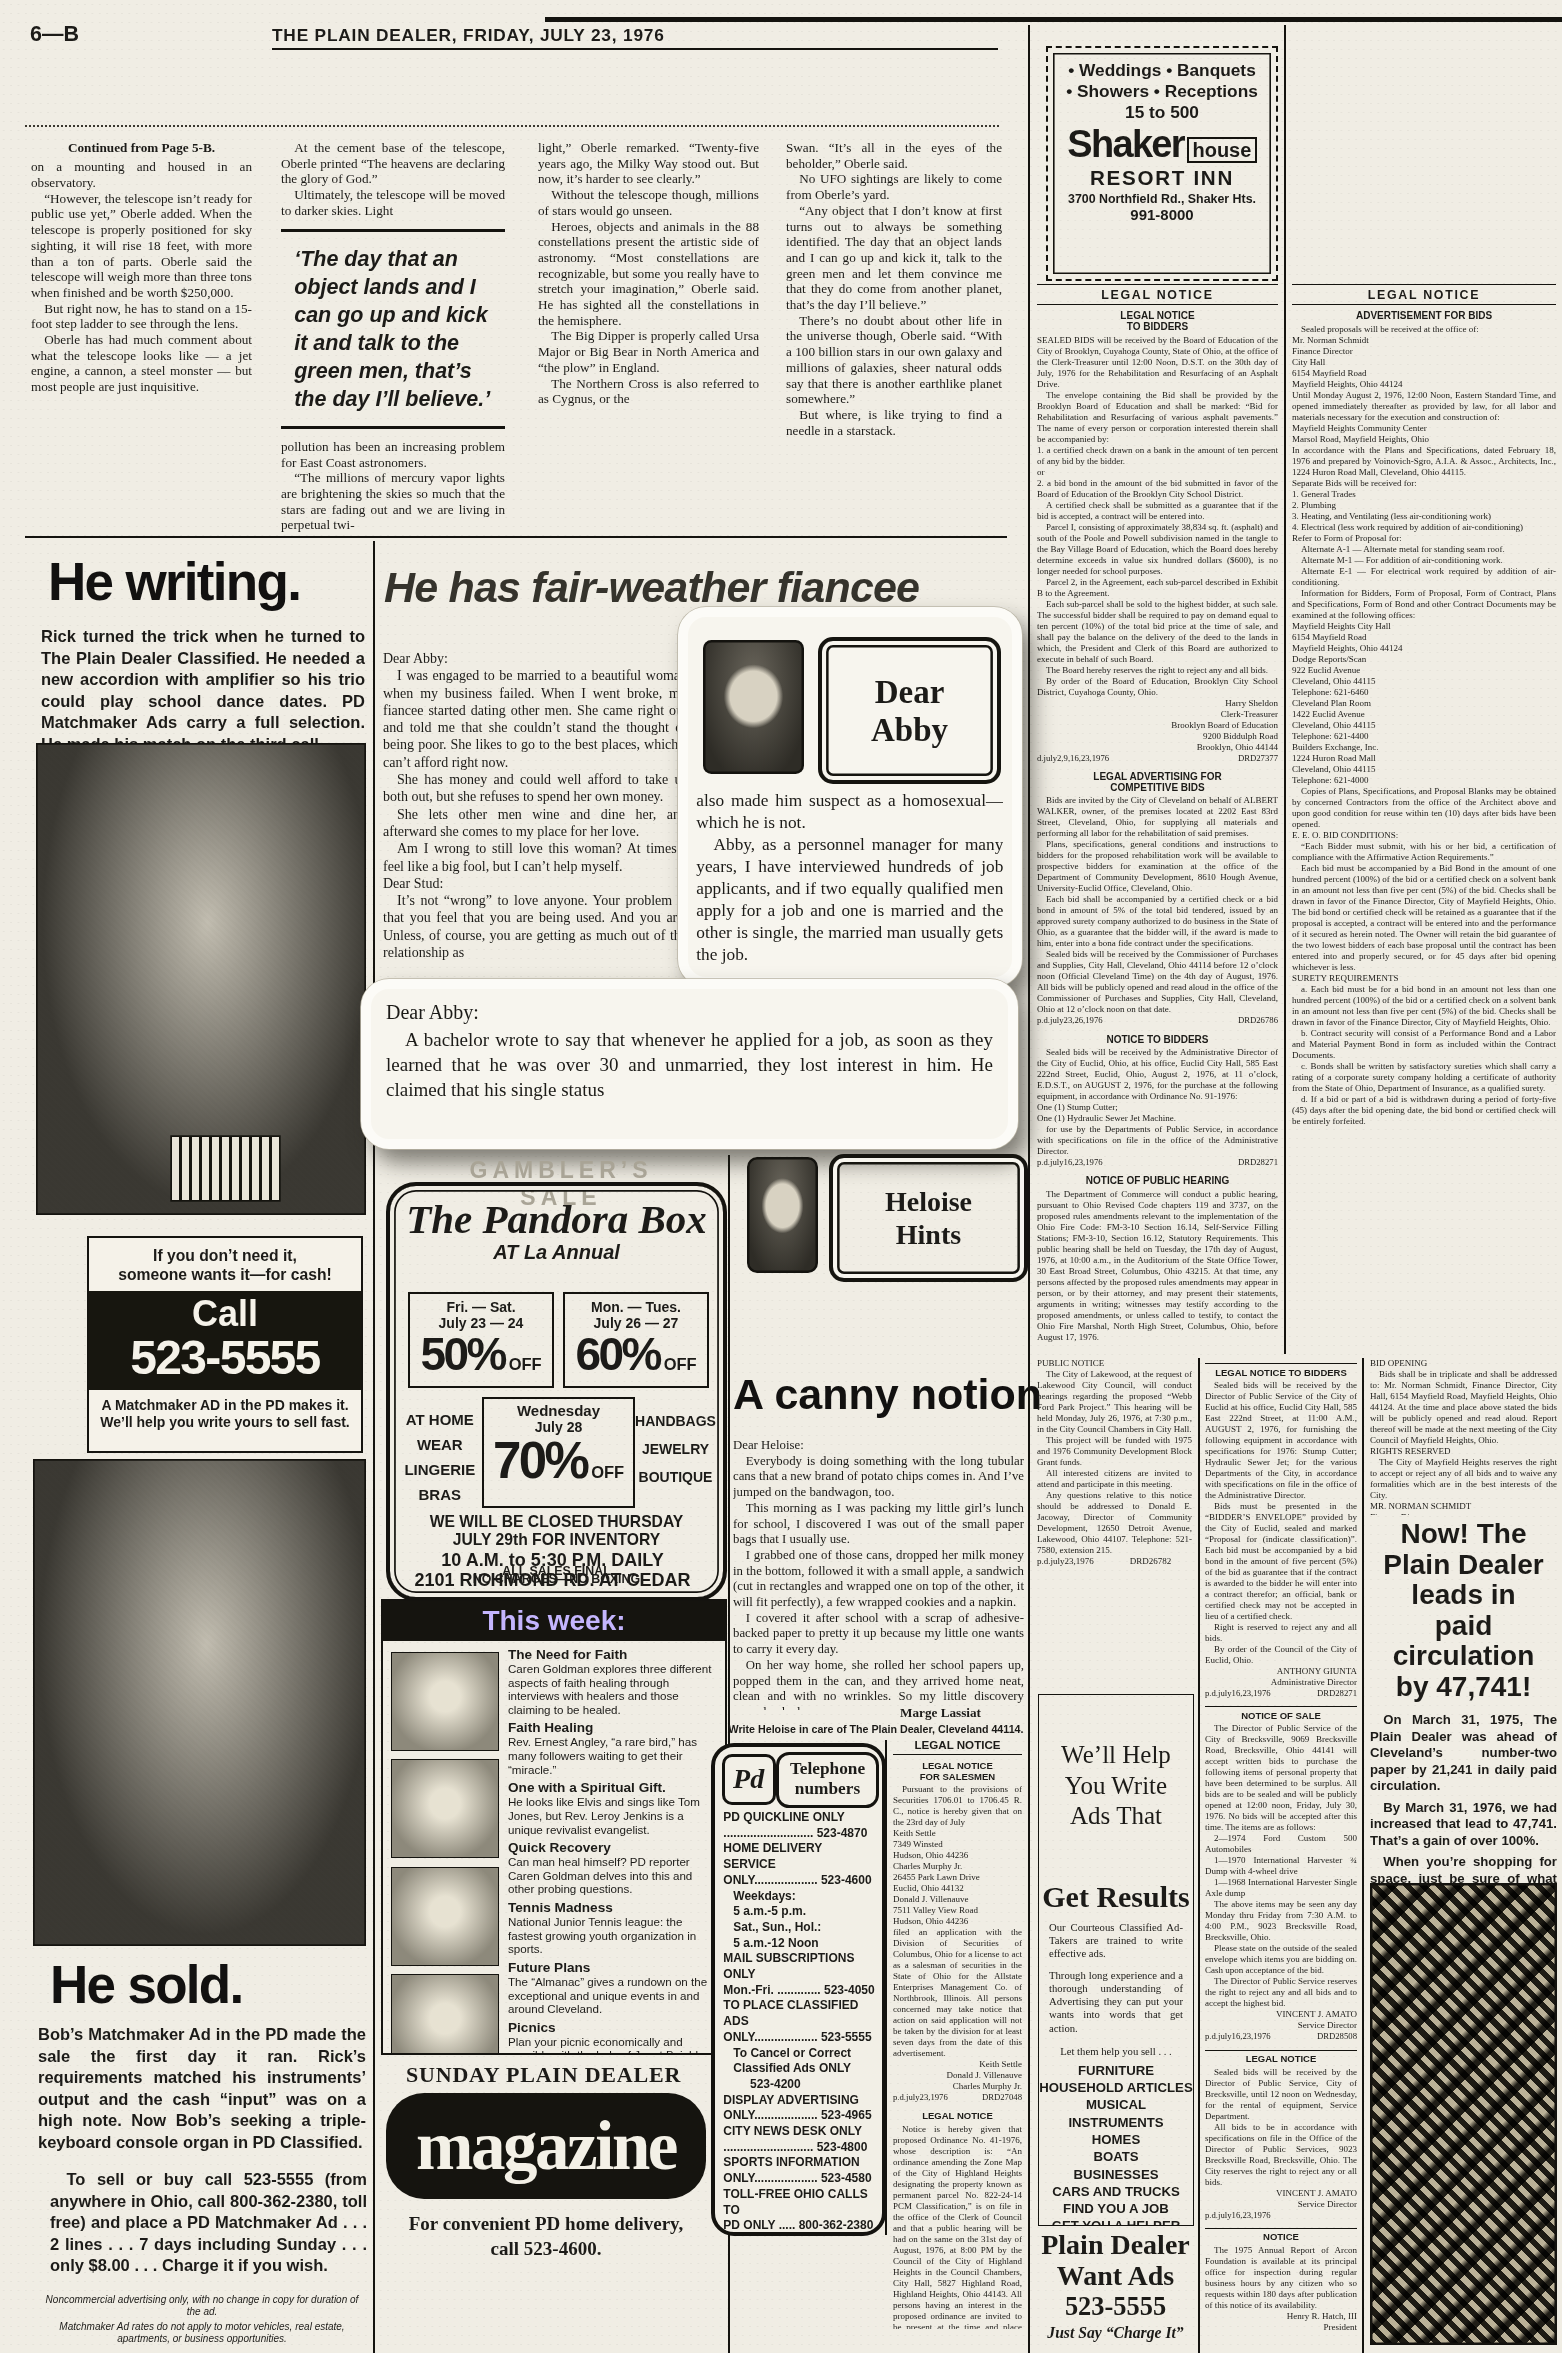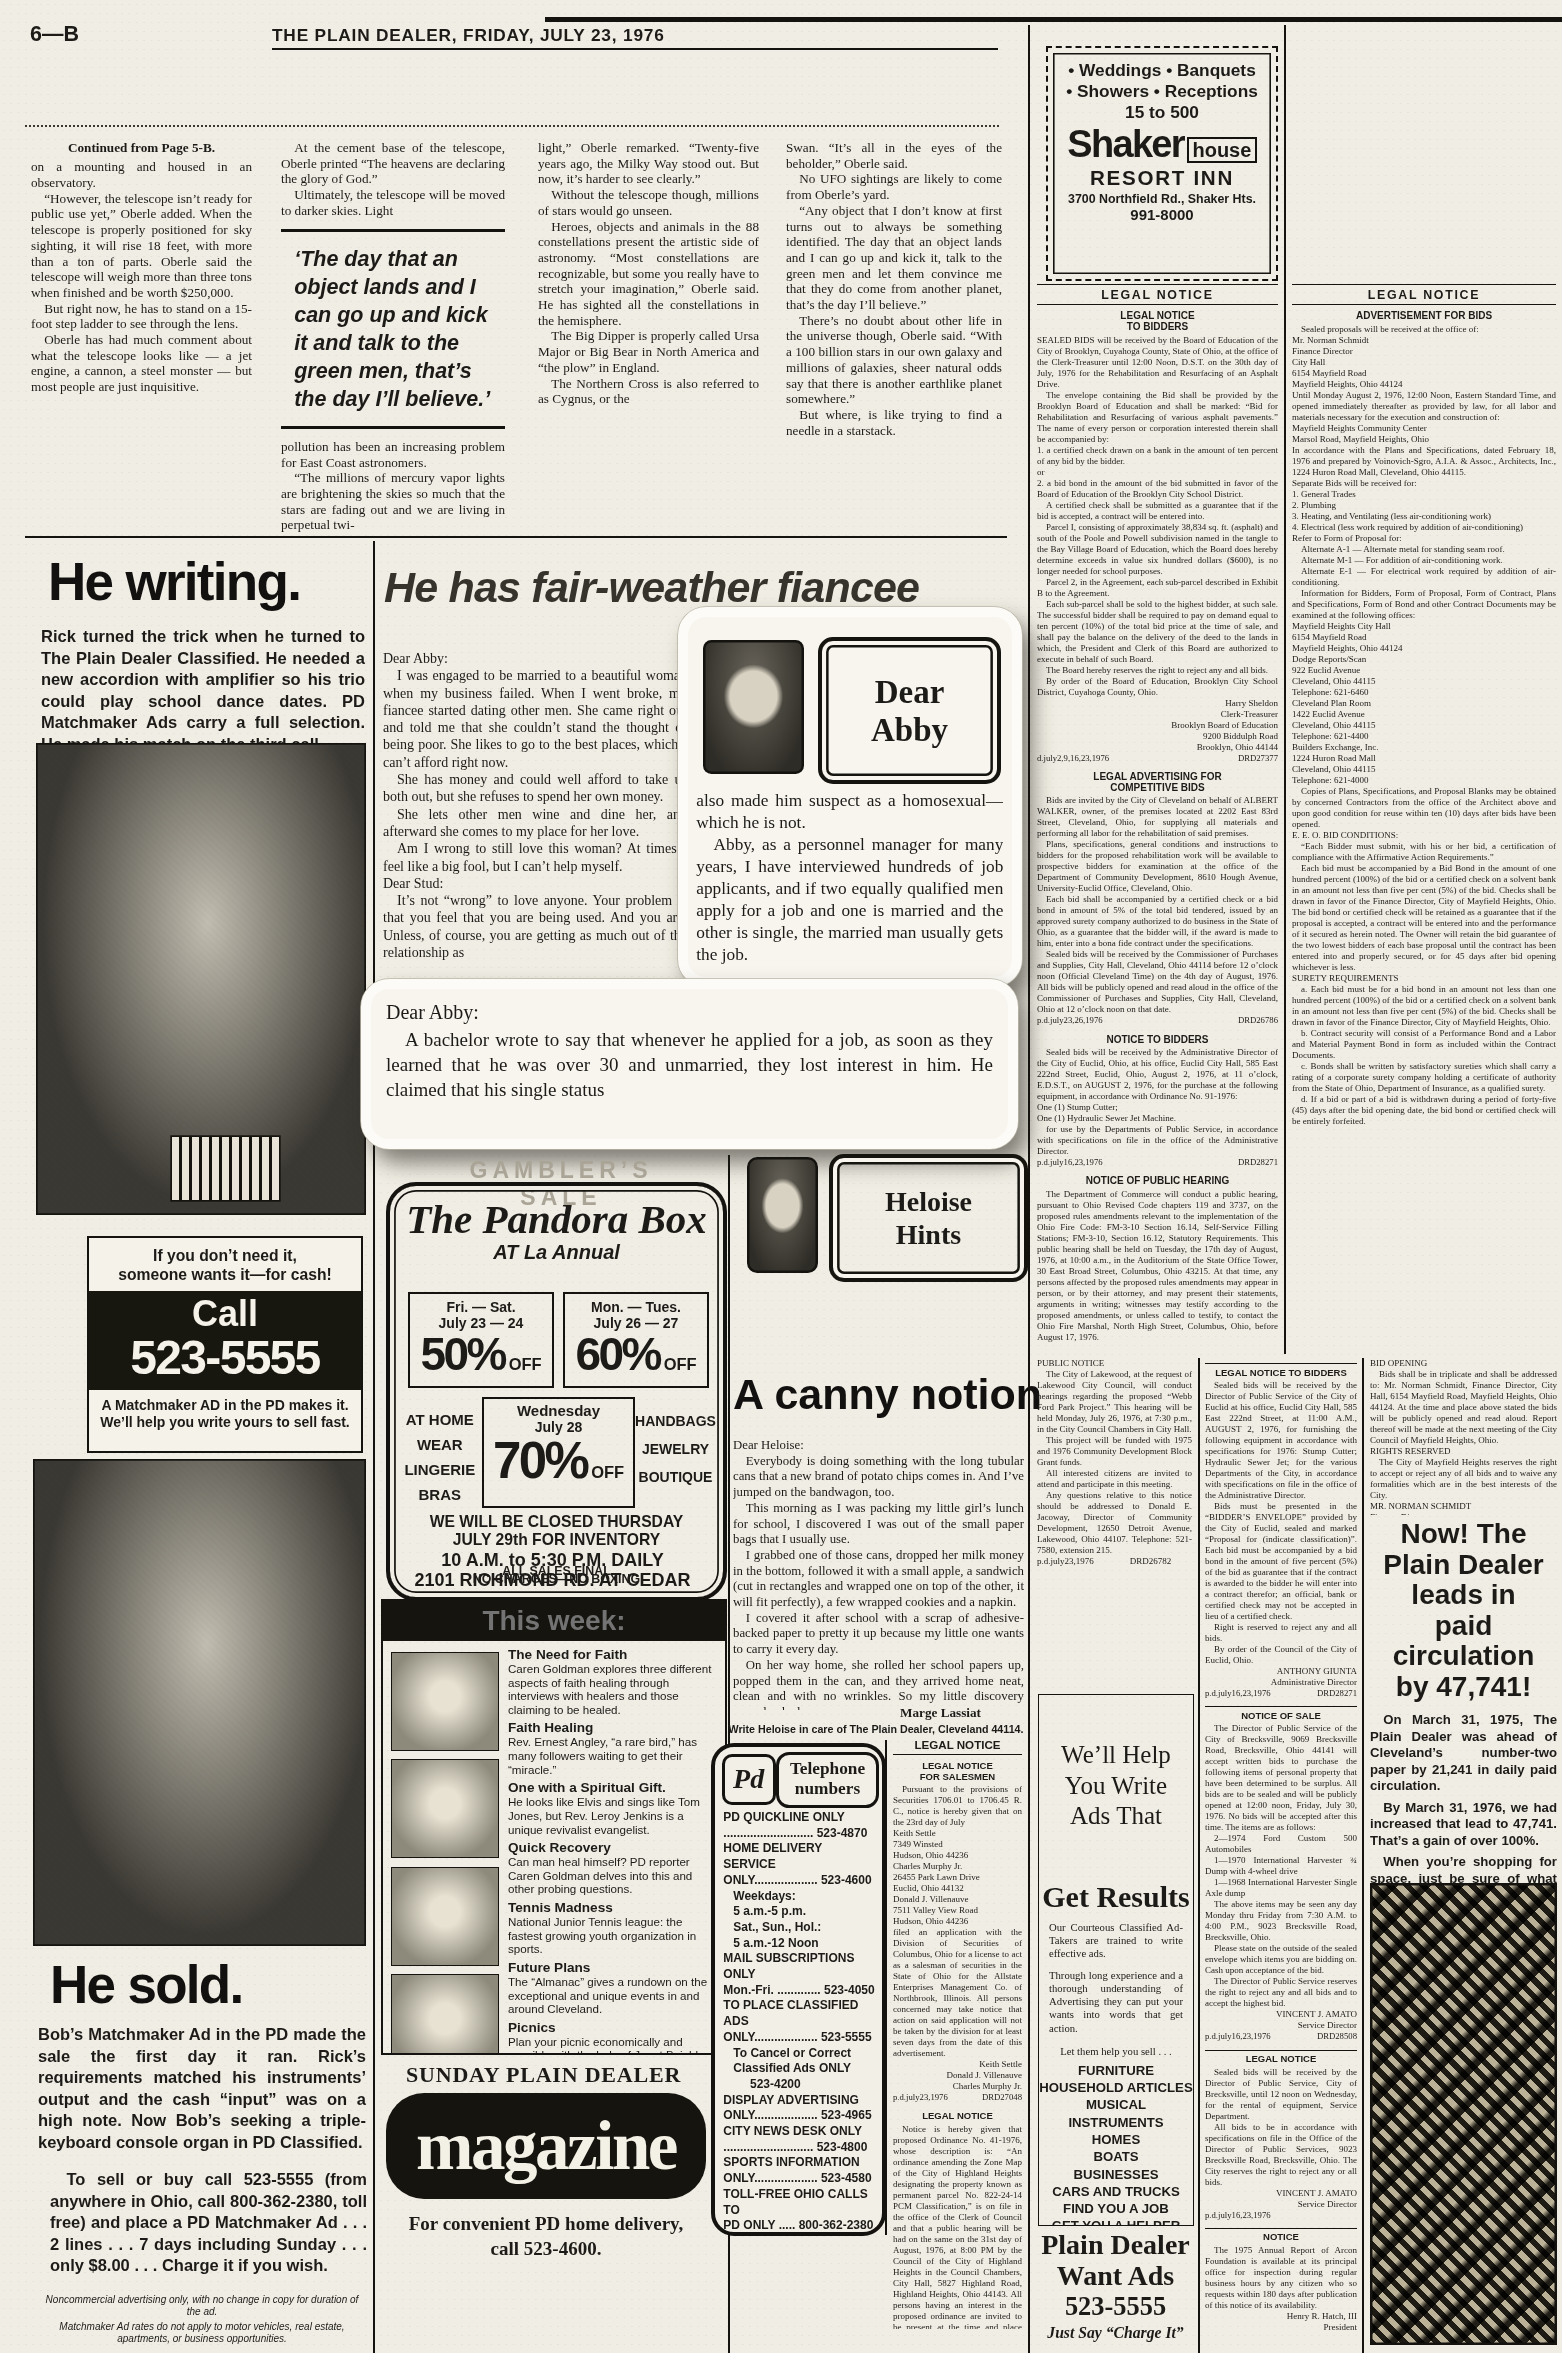--- a/index.html
+++ b/index.html
@@ -170,21 +170,21 @@
 BOUTIQUE</div>
     <div class="sans abs" style="left:0;top:327px;width:100%;text-align:center;font-weight:900;font-size:15.7px;">WE WILL BE CLOSED THURSDAY</div>
     <div class="sans abs" style="left:0;top:345px;width:100%;text-align:center;font-weight:900;font-size:15.7px;">JULY 29th FOR INVENTORY</div>
     <div class="sans abs" style="left:0;top:386px;width:100%;text-align:center;font-weight:700;font-size:12.4px;">NO CHARGES—NO BOXING</div>
     <div class="sans abs" style="left:0;top:378px;width:100%;text-align:center;font-weight:700;font-size:12.4px;">ALL SALES FINAL</div>
   </div>
   <div class="abs sans" style="left:386px;top:1550px;width:333px;text-align:center;font-weight:900;font-size:18px;">10 A.M. to 5:30 P.M. DAILY</div>
   <div class="abs sans" style="left:386px;top:1570px;width:333px;text-align:center;font-weight:900;font-size:18px;">2101 RICHMOND RD. AT CEDAR</div>
 
   <div class="abs" style="left:381px;top:1599px;width:342px;height:452px;border:2.5px solid #14130f;overflow:hidden;">
-    <div style="background:#15140f;color:#737373;text-align:center;font:900 28px/40px 'Liberation Sans',sans-serif;height:40px;">This week:</div>
+    <div style="background:#15140f;color:#c4b5fd;text-align:center;font:900 28px/40px 'Liberation Sans',sans-serif;height:40px;">This week:</div>
     <div class="abs thumb" style="left:8.3px;top:51px;width:106px;height:97px;"></div>
     <div class="abs thumb" style="left:8.3px;top:158px;width:106px;height:97px;"></div>
     <div class="abs thumb" style="left:8.3px;top:266px;width:106px;height:97px;"></div>
     <div class="abs thumb" style="left:8.3px;top:373px;width:106px;height:97px;"></div>
     <div class="abs" style="left:125px;top:46px;width:206px;">
         <div style="margin-bottom:4.1px;">
         <div class="tw-label">The Need for Faith</div>
         <div class="tw-text">Caren Goldman explores three different aspects of faith healing through interviews with healers and those claiming to be healed.</div>
       </div>
         <div style="margin-bottom:4.1px;">

